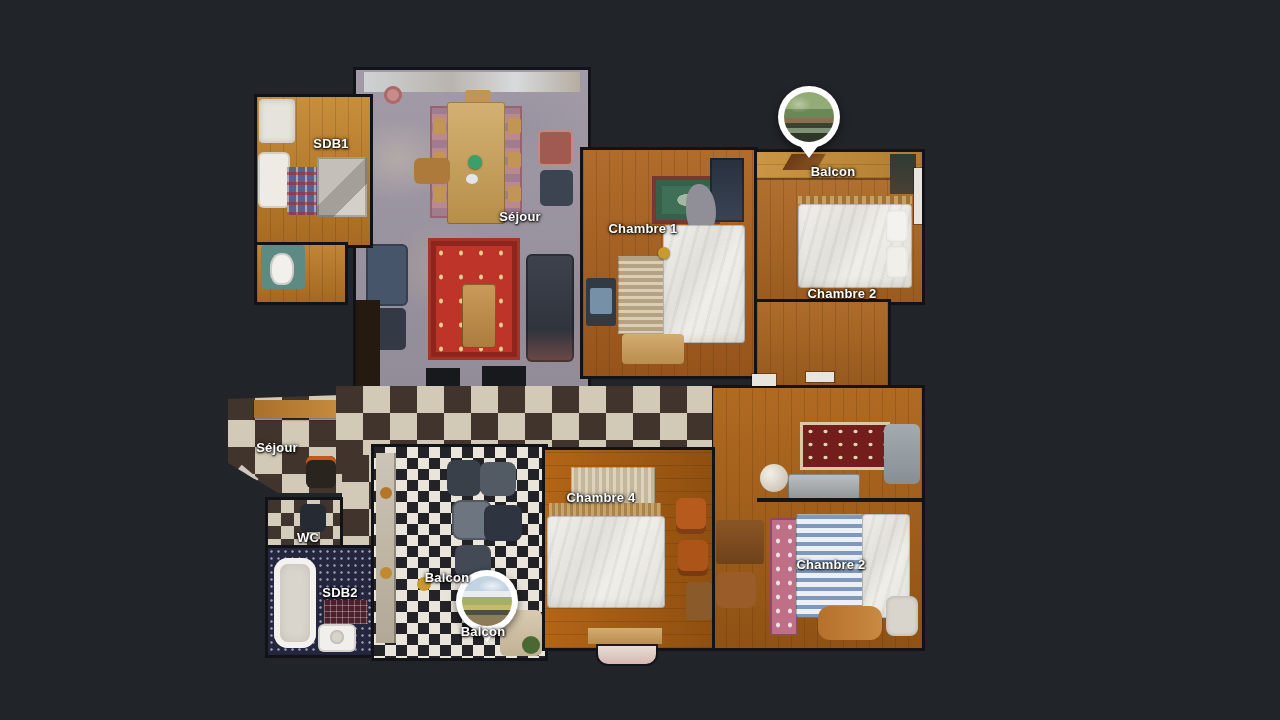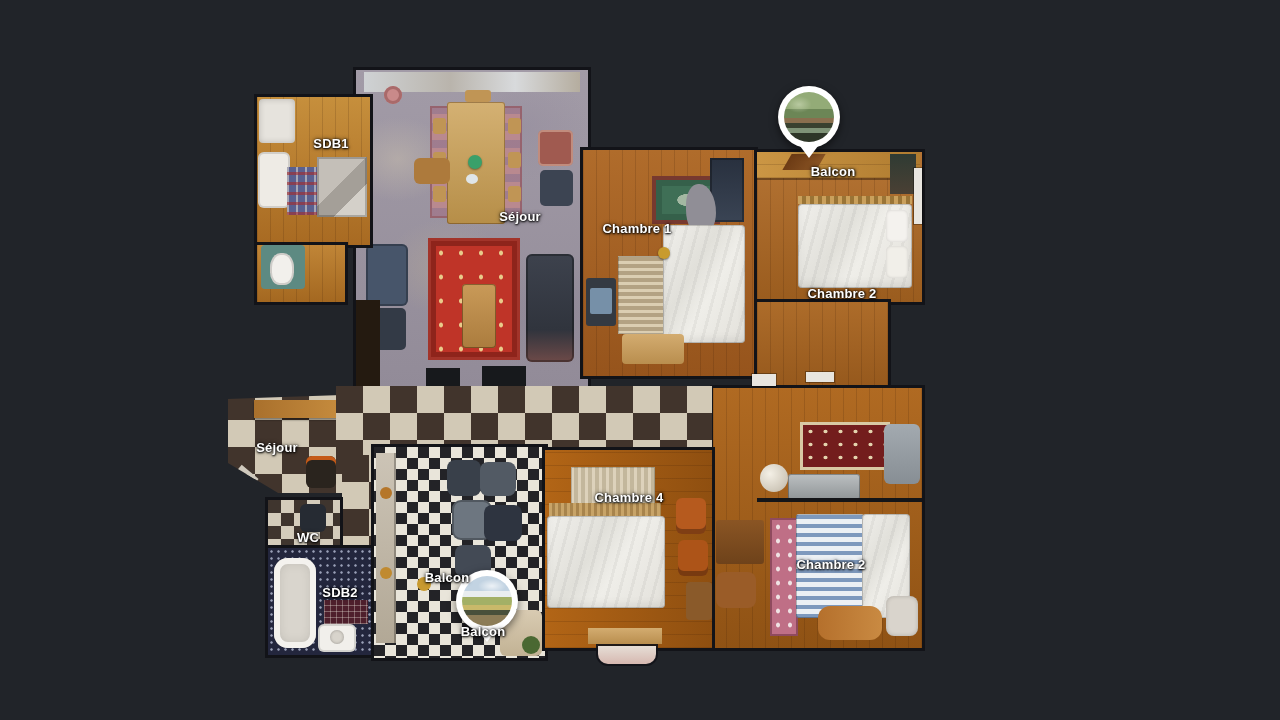--- a/index.html
+++ b/index.html
@@ -238,25 +238,25 @@
     </div>
     <div class="marker" id="marker-balcon-bas" style="left:456px;top:570px;">
       <div class="tip"></div>
       <div class="ring">
         <div class="photo"></div>
       </div>
     </div>
 
     <span class="floor-label" style="left:331px;top:143px;">SDB1</span>
     <span class="floor-label" style="left:477px;top:216px;margin-left:43px;">Séjour</span>
-    <span class="floor-label" style="left:637px;top:228px;">Chambre 1</span>
+    <span class="floor-label" style="left:637px;top:228px;padding-left:12px;">Chambre 1</span>
     <span class="floor-label" style="left:833px;top:171px;">Balcon</span>
     <span class="floor-label" style="left:842px;top:293px;">Chambre 2</span>
     <span class="floor-label" style="left:277px;top:447px;">Séjour</span>
     <span class="floor-label" style="left:308px;top:537px;">WC</span>
     <span class="floor-label" style="left:340px;top:592px;">SDB2</span>
     <span class="floor-label" style="left:447px;top:577px;">Balcon</span>
     <span class="floor-label" style="left:483px;top:631px;">Balcon</span>
-    <span class="floor-label" style="left:629px;top:497px;">Chambre 4</span>
+    <span class="floor-label" style="left:601px;top:497px;">Chambre 4</span>
     <span class="floor-label" style="left:831px;top:564px;">Chambre 2</span>
 
   </div>
 </div>
 
 </body></html>

